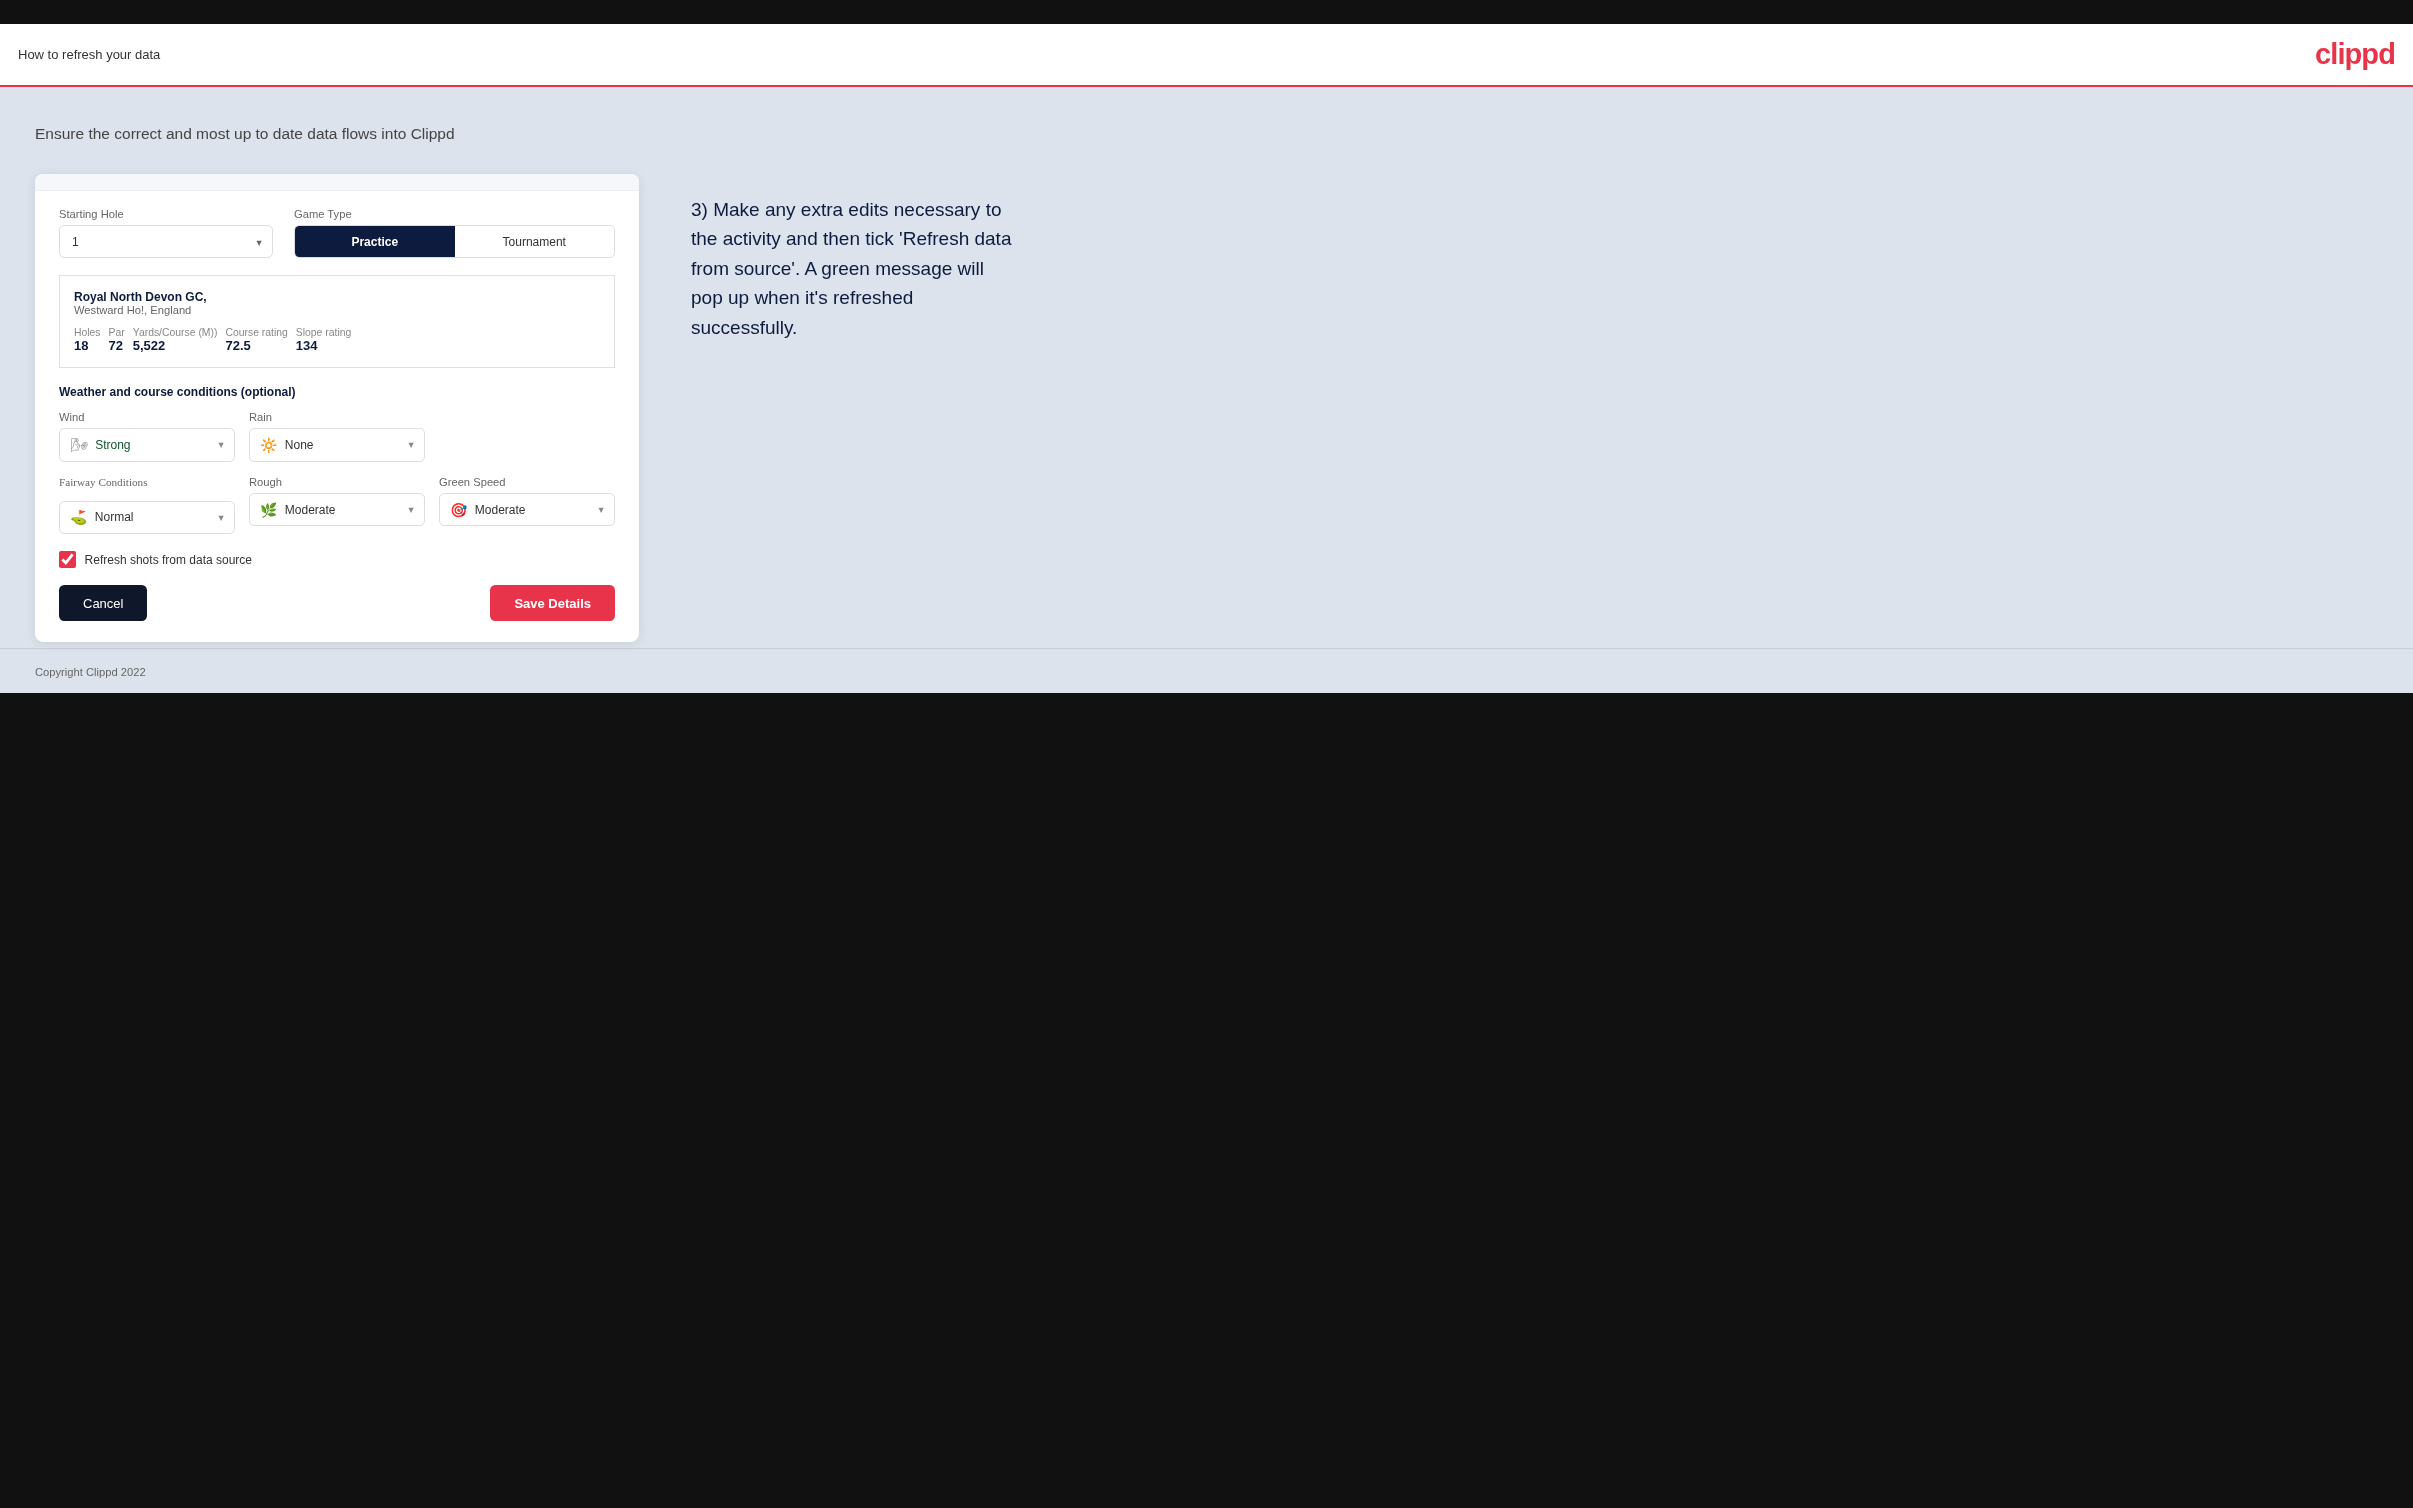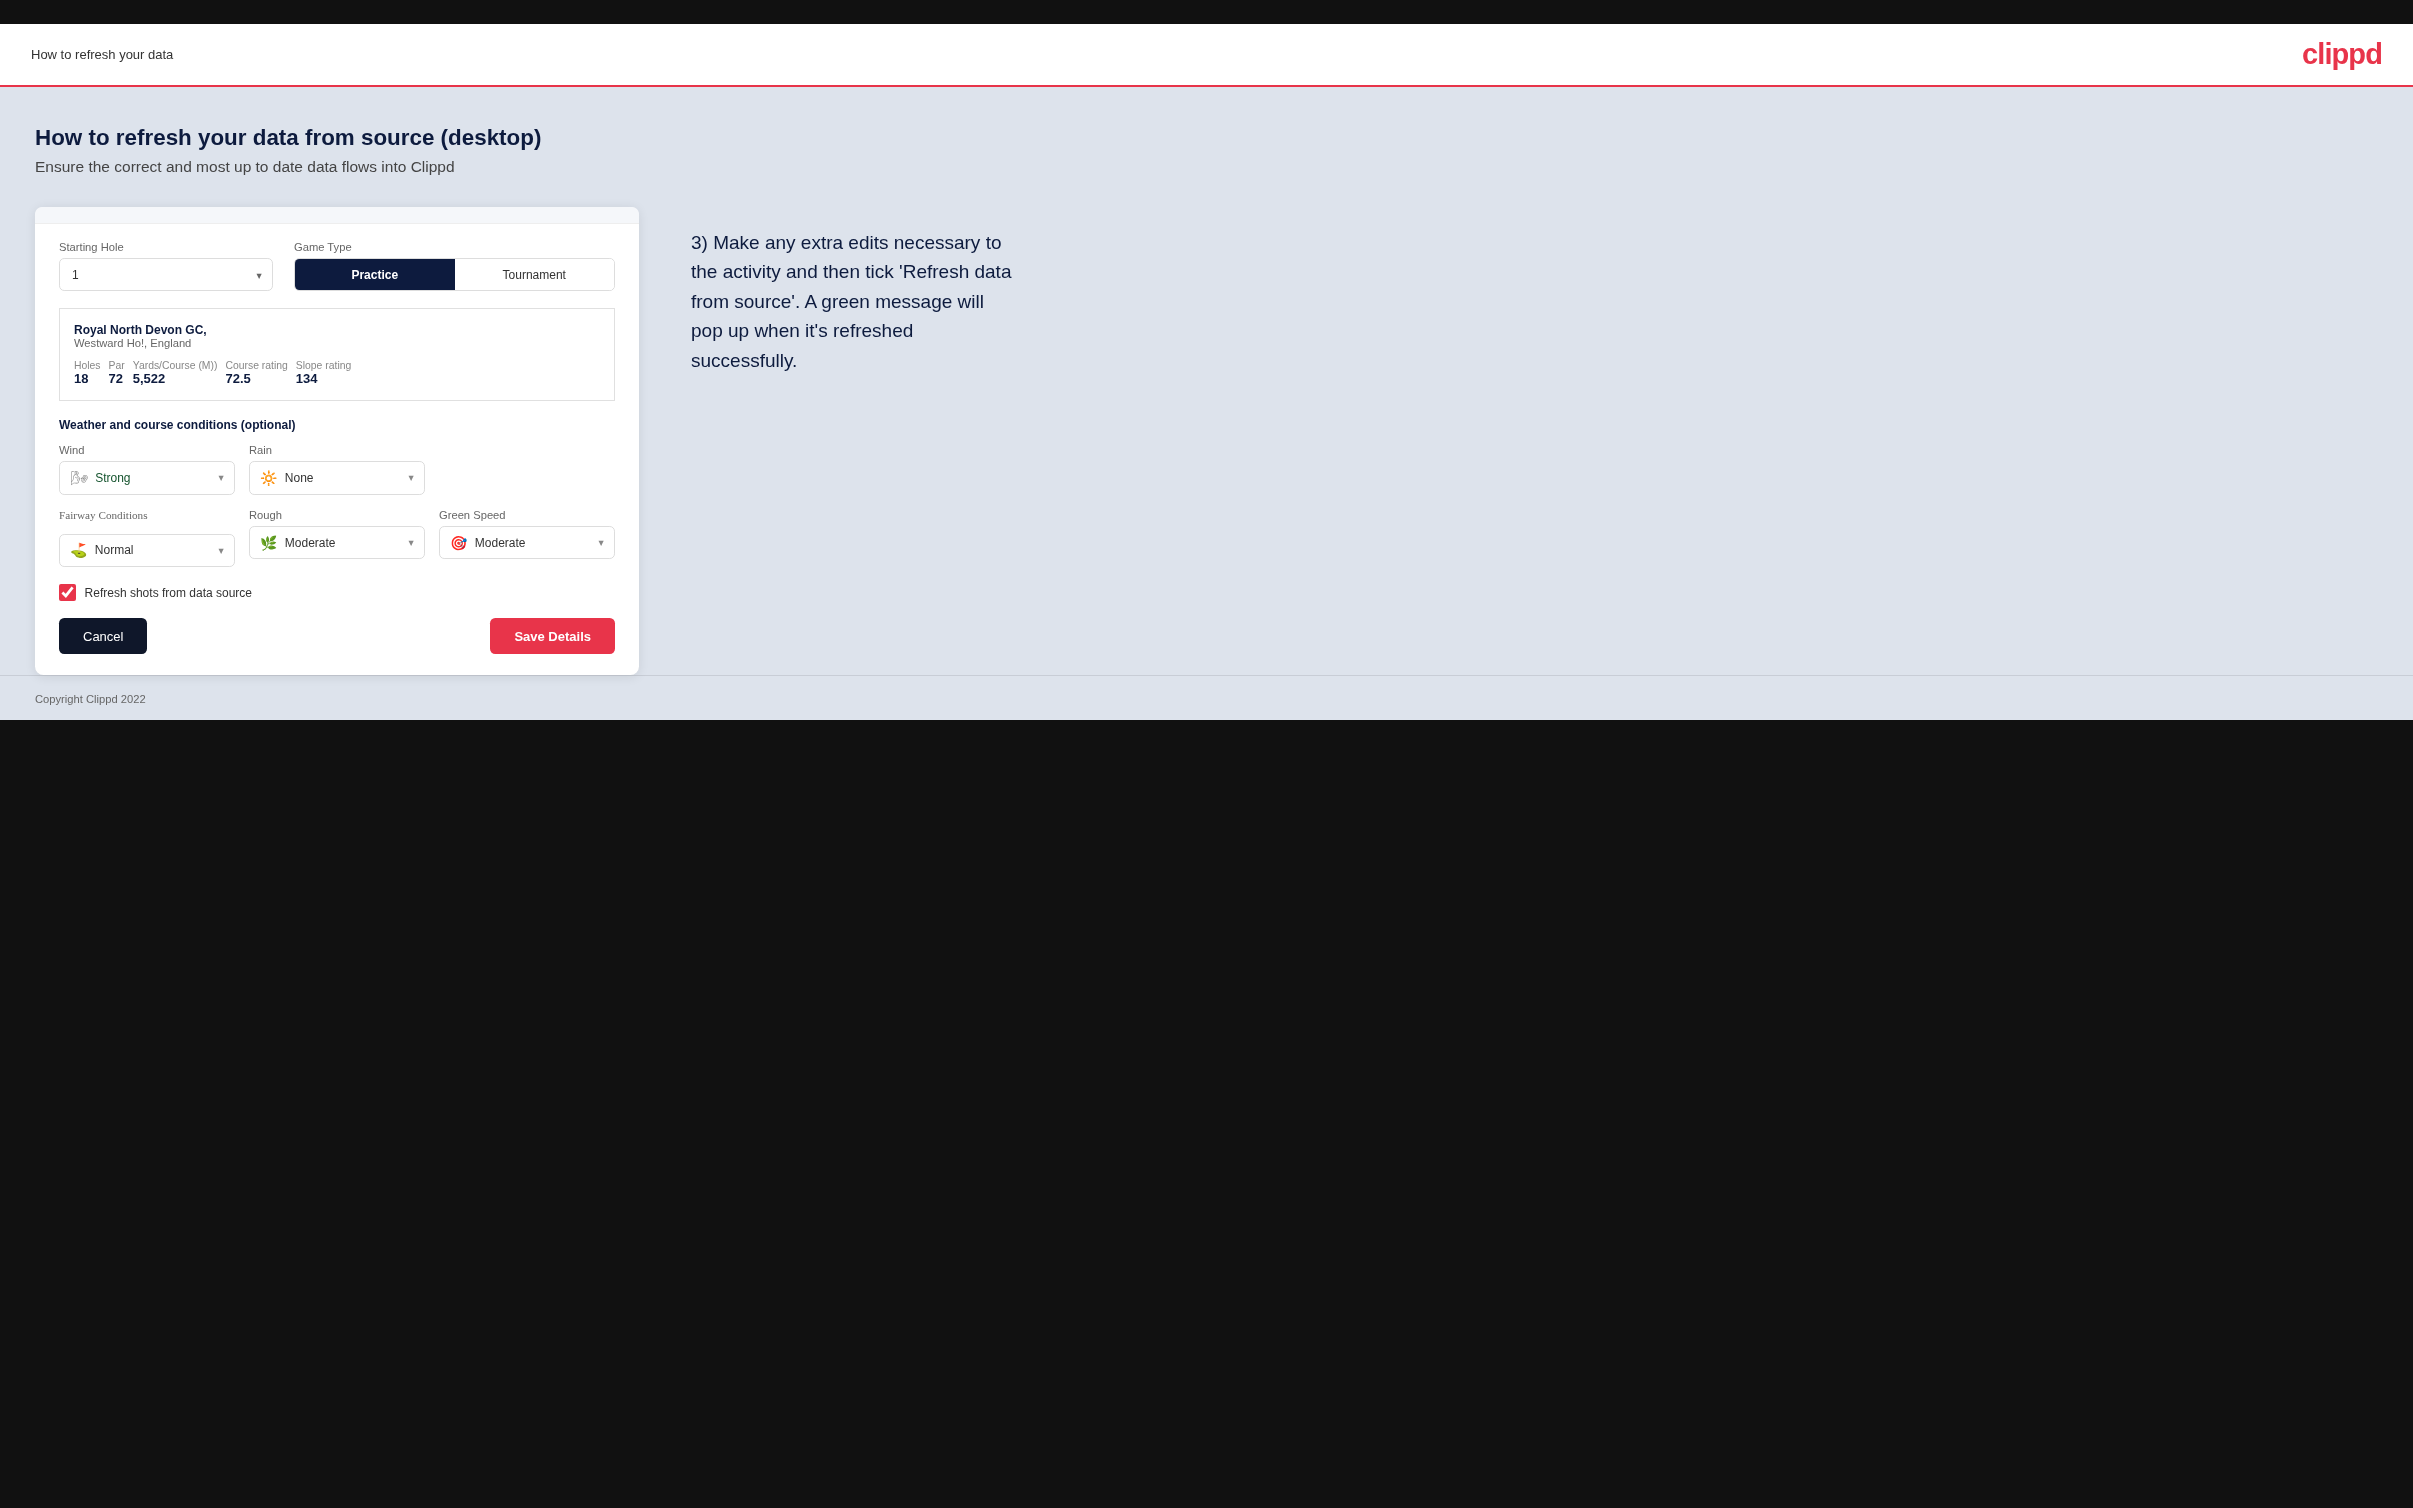--- a/index.html
+++ b/index.html
@@ -7,27 +7,26 @@
       font-family: -apple-system, BlinkMacSystemFont, 'Segoe UI', Roboto, sans-serif;
       background: #111;
       min-height: 100vh;
     }
   </style>
 </head>
 <body>
 
 <div style="background:#111;height:24px;"></div>
 
-<div style="background:#fff;padding:14px 31px;display:flex;align-items:center;justify-content:space-between;border-bottom:2.2px solid #e8344a;">
+<div style="background:#fff;padding:14px 18px;display:flex;align-items:center;justify-content:space-between;border-bottom:2.2px solid #e8344a;">
   <span style="font-size:13px;color:#333;font-family:sans-serif;">How to refresh your data</span>
   <span style="font-size:29px;font-weight:800;color:#e8344a;letter-spacing:-0.9px;font-family:sans-serif;">clippd</span>
 </div>
 
 <div style="background:#dde3ec;padding:38px 35px 0 35px;min-height:561px;">
-  <h1 style="font-size:22.4px;font-weight:800;color:#0d1b3e;margin-bottom:7px;font-family:sans-serif;">How to refresh your data from source (desktop)</h1>
   <p style="font-size:15.5px;color:#444;margin-bottom:31px;font-family:sans-serif;">Ensure the correct and most up to date data flows into Clippd</p>
 
   <div style="display:flex;gap:52px;align-items:flex-start;">
 
     <div style="background:#fff;border-radius:8.6px;padding:24px 24px 21px 24px;width:604px;box-shadow:0 1.7px 10.4px rgba(0,0,0,0.09);">
 
       <div style="background:#f5f7fa;height:17px;border-radius:7px 7px 0 0;margin:-24px -24px 17px -24px;border-bottom:0.9px solid #eee;"></div>
 
       <div style="display:flex;gap:21px;margin-bottom:17px;align-items:flex-end;">
         <div style="flex:1;">

